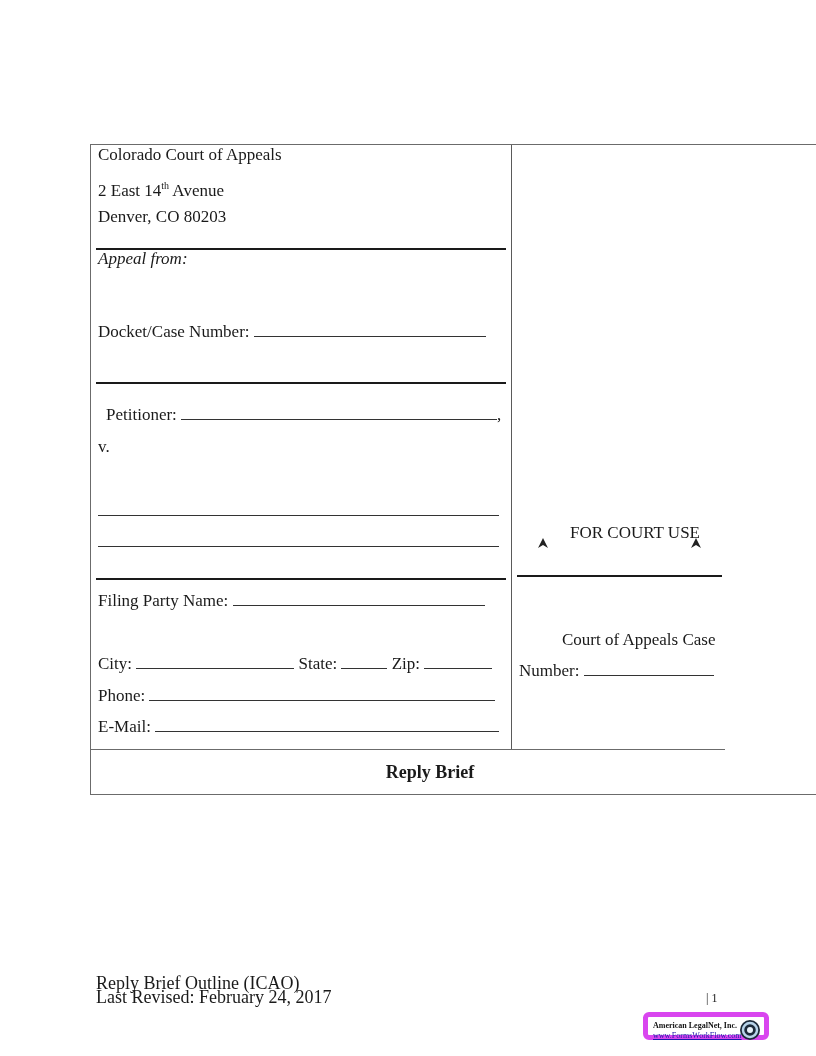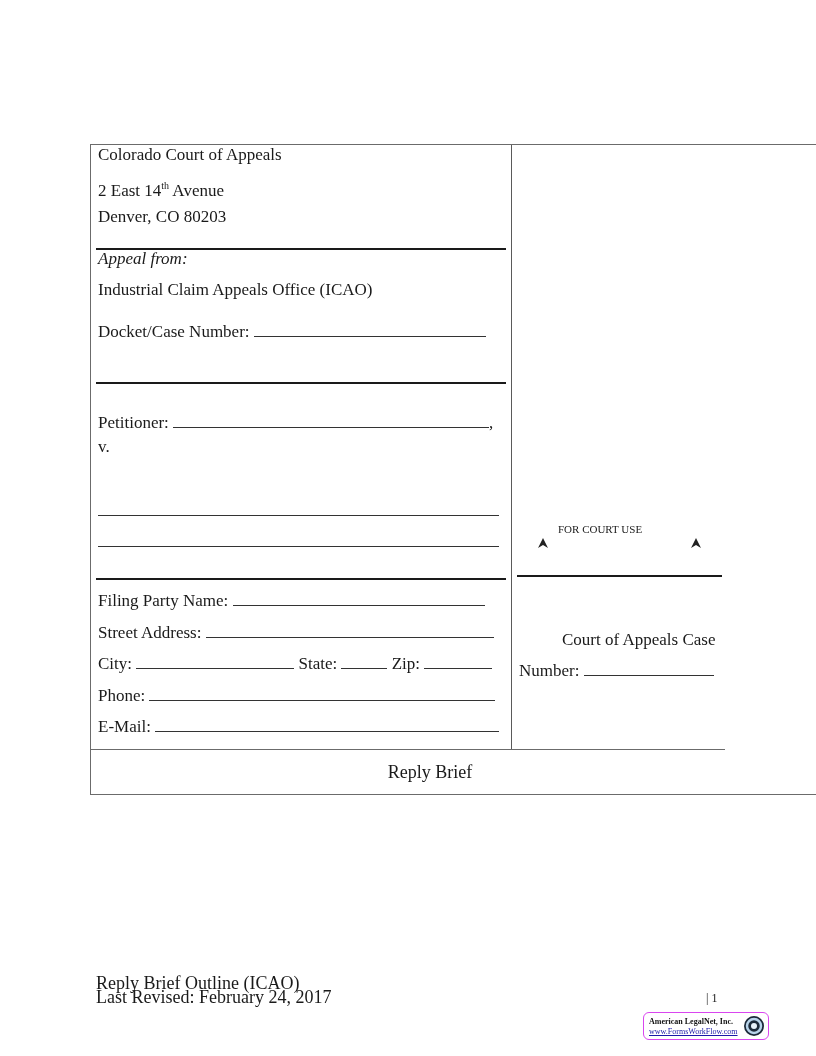--- a/index.html
+++ b/index.html
@@ -9,56 +9,54 @@
                      border: 1px solid #6b6b6b; box-sizing: border-box; }
     .left-col { position: absolute; left: 0; top: 0; width: 420px; height: 604px; }
     .right-col { position: absolute; left: 420px; top: 0; width: 214px; height: 604px;
                  border-left: 1px solid #5a5a5a; }
     .bottom-row { position: absolute; left: 0; top: 604px; width: 634px; height: 45px;
                   border-top: 1px solid #6b6b6b; text-align: center; }
     .line { position: absolute; font-size: 17px; line-height: 20px; white-space: nowrap; left: 7px; }
     .rule { position: absolute; left: 5px; width: 410px; height: 2px; background: #1a1a1a; }
     .blank { display: inline-block; border-bottom: 1px solid #333; height: 14px; vertical-align: baseline; }
     sup { font-size: 10px; }
-    .court-use { position: absolute; left: 46px; top: 378px; font-size: 11px; }
+    .court-use { position: absolute; left: 58px; top: 378px; font-size: 17px; }
     .arrow { position: absolute; width: 12px; height: 12px; }
     .right-rule { position: absolute; left: 5px; top: 430px; width: 205px; height: 2px; background: #1a1a1a; }
     .right-text { position: absolute; left: 7px; font-size: 17px; line-height: 20px; white-space: nowrap; }
-    .title { font-weight: normal; font-size: 18px; line-height: 44px; margin-left: 44px; }
+    .title { font-weight: bold; font-size: 18px; line-height: 44px; margin-left: 44px; }
     .footer { position: absolute; left: 96px; top: 976px; font-size: 18px; line-height: 14px; }
     .page-num { position: absolute; left: 706px; top: 991px; font-size: 12px; }
     .badge { position: absolute; left: 643px; top: 1012px; width: 126px; height: 28px;
-             border: 1px solid #d946ef; border-radius: 6px; box-sizing: border-box; background: #fff; }
+             border: 5px solid #d946ef; border-radius: 6px; box-sizing: border-box; background: #fff; }
     .badge-name { position: absolute; left: 5px; top: 4px; font-size: 8px; font-weight: bold; color: #111; }
     .badge-url { position: absolute; left: 5px; top: 14px; font-size: 8px; color: #1a1aa8; text-decoration: underline; }
     .badge-logo { position: absolute; right: 3px; top: 2px; width: 22px; height: 22px; }
   </style>
 </head>
 <body>
 
 <div class="caption-table">
   <div class="left-col">
     <div class="line" style="top:0px;">Colorado Court of Appeals</div>
     <div class="line" style="top:31px;"><span>2 East 14</span><sup>th</sup><span> Avenue</span></div>
     <div class="line" style="top:62px;">Denver, CO 80203</div>
     <div class="rule" style="top:103px;"></div>
 
     <div class="line" style="top:104px;font-style:italic;">Appeal from:</div>
-    <div class="line" style="top:135px;">Industrial Claim Appeals Office (ICAO)</div>
     <div class="line" style="top:177px;"><span>Docket/Case Number: </span><span class="blank" style="width:232px;"></span></div>
     <div class="rule" style="top:237px;"></div>
 
-    <div class="line" style="top:268px;"><span>Petitioner: </span><span class="blank" style="width:316px;"></span><span>,</span></div>
+    <div class="line" style="top:260px;margin-left:8px;"><span>Petitioner: </span><span class="blank" style="width:316px;"></span><span>,</span></div>
     <div class="line" style="top:292px;">v.</div>
     <div class="line" style="top:356px;"><span class="blank" style="width:401px;"></span></div>
     <div class="line" style="top:387px;"><span class="blank" style="width:401px;"></span></div>
     <div class="rule" style="top:433px;"></div>
 
     <div class="line" style="top:446px;"><span>Filing Party Name: </span><span class="blank" style="width:252px;"></span></div>
-    <div class="line" style="top:478px;"><span>Street Address: </span><span class="blank" style="width:288px;"></span></div>
     <div class="line" style="top:509px;text-align:right;"><span>City: </span><span class="blank" style="width:158px;"></span><span> State: </span><span class="blank" style="width:46px;"></span><span> Zip: </span><span class="blank" style="width:68px;"></span></div>
     <div class="line" style="top:572px;"><span>E-Mail: </span><span class="blank" style="width:344px;"></span></div>
     <div class="line" style="top:541px;"><span>Phone: </span><span class="blank" style="width:346px;"></span></div>
   </div>
 
   <div class="right-col">
     <svg class="arrow" style="left:25px; top:392px;" viewBox="0 0 12 12">
         <path d="M6 1 L11 11 L6 8 L1 11 Z" fill="#222"></path>
       </svg>
     <div class="court-use">FOR COURT USE</div>

